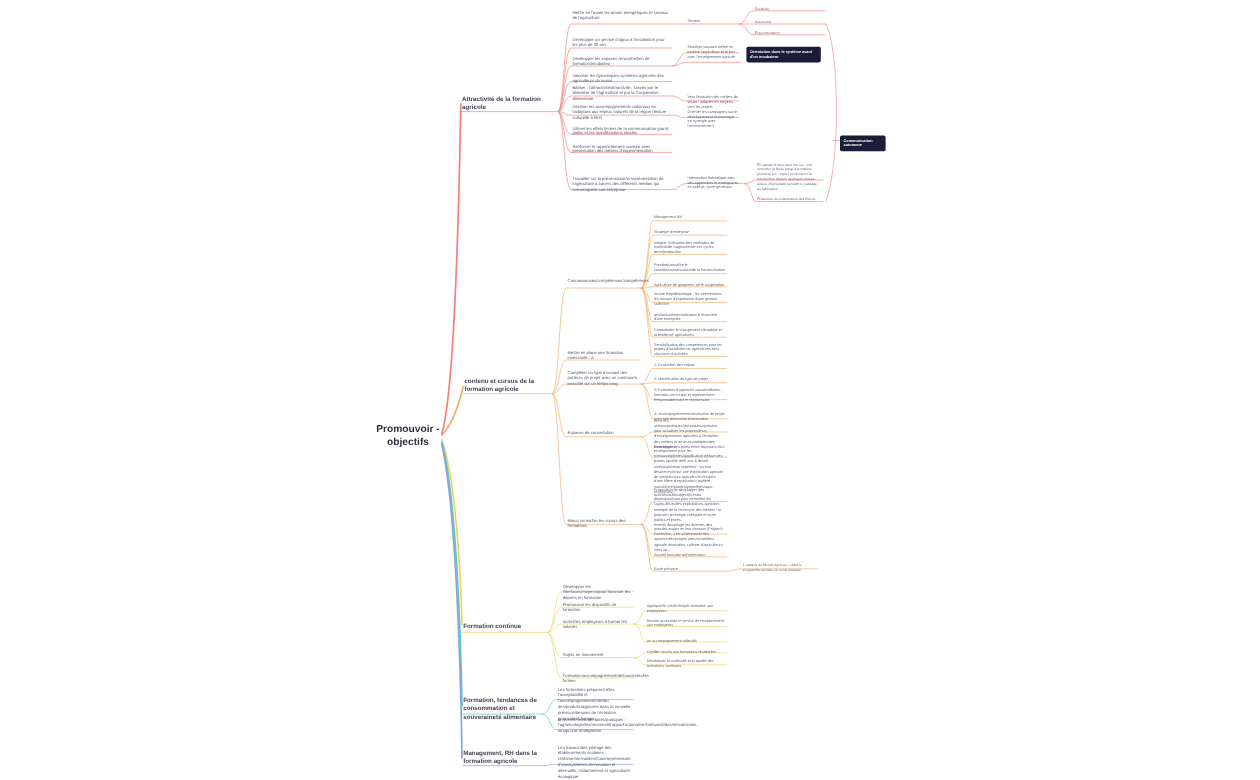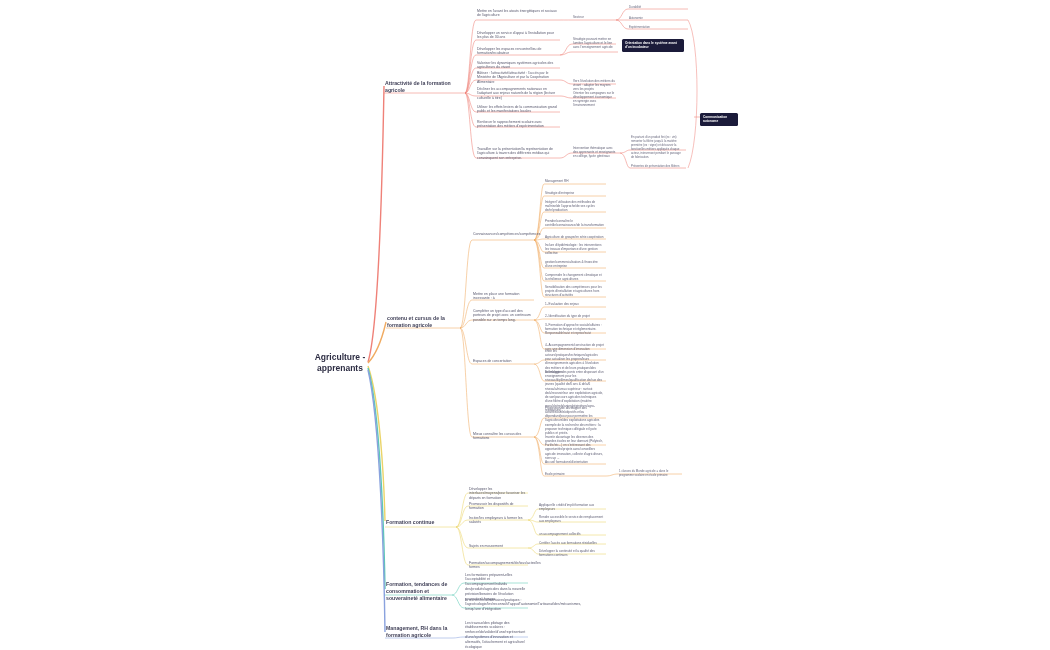--- a/index.html
+++ b/index.html
@@ -217,22 +217,22 @@
     </g>
 
     <g fill="none" stroke="#8aa2de" stroke-width="0.55">
       <path d="M385 638 L 452 638"></path>
       <path d="M452 638 C 458 638, 458 637, 464 637"></path>
       <path d="M464 637 L 528 637"></path>
     </g>
   </svg>
 
   <div class="node root">
-    <span class="t">Agriculture -</span>
-    <span class="t">apprenants</span>
+    <span class="t">Promouvoir -</span>
+    <span class="t">objectifs</span>
   </div>
 
   <div class="node b1 c-red" style="left:384px;top:79px;width:82px;">
     <span class="t">Attractivité de la formation agricole</span>
   </div>
 
   <div class="node b2 c-red" style="left:476px;top:8px;width:84px;">
     <span class="t">Mettre en l'avant les atouts énergétiques et sociaux de l'agriculture</span>
   </div>
   <div class="node b3 c-red" style="left:572px;top:14px;width:44px;">

